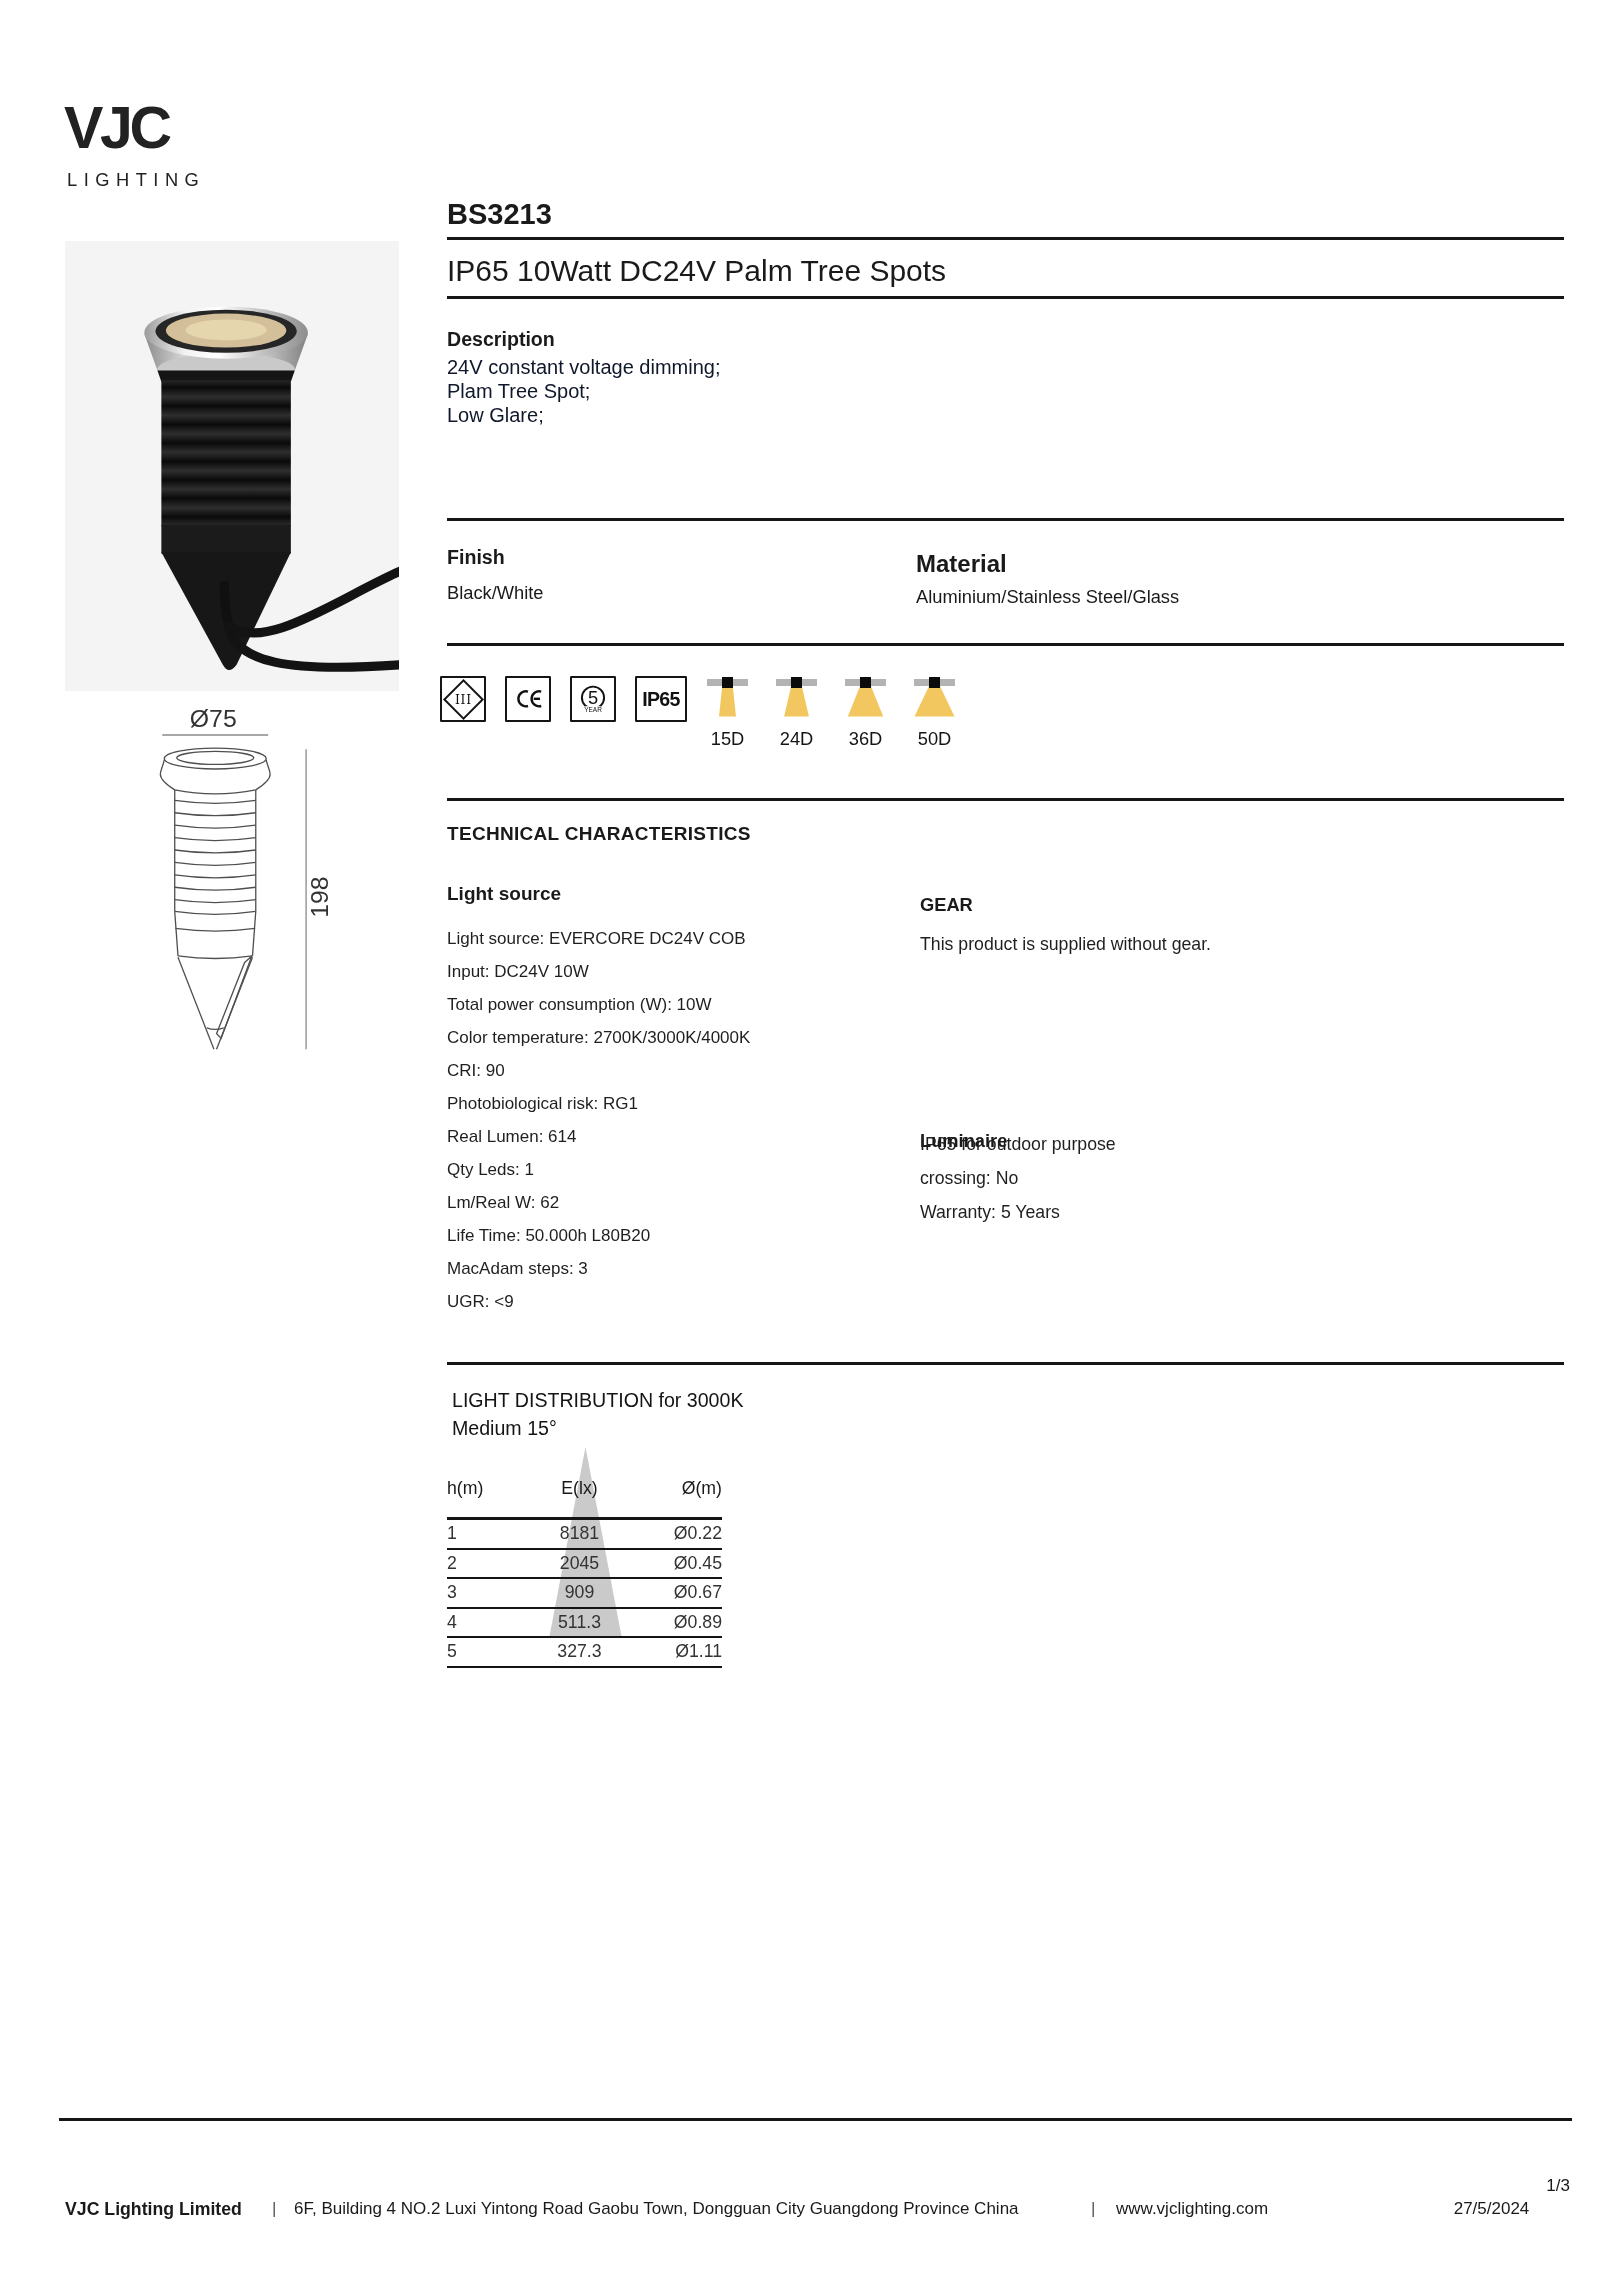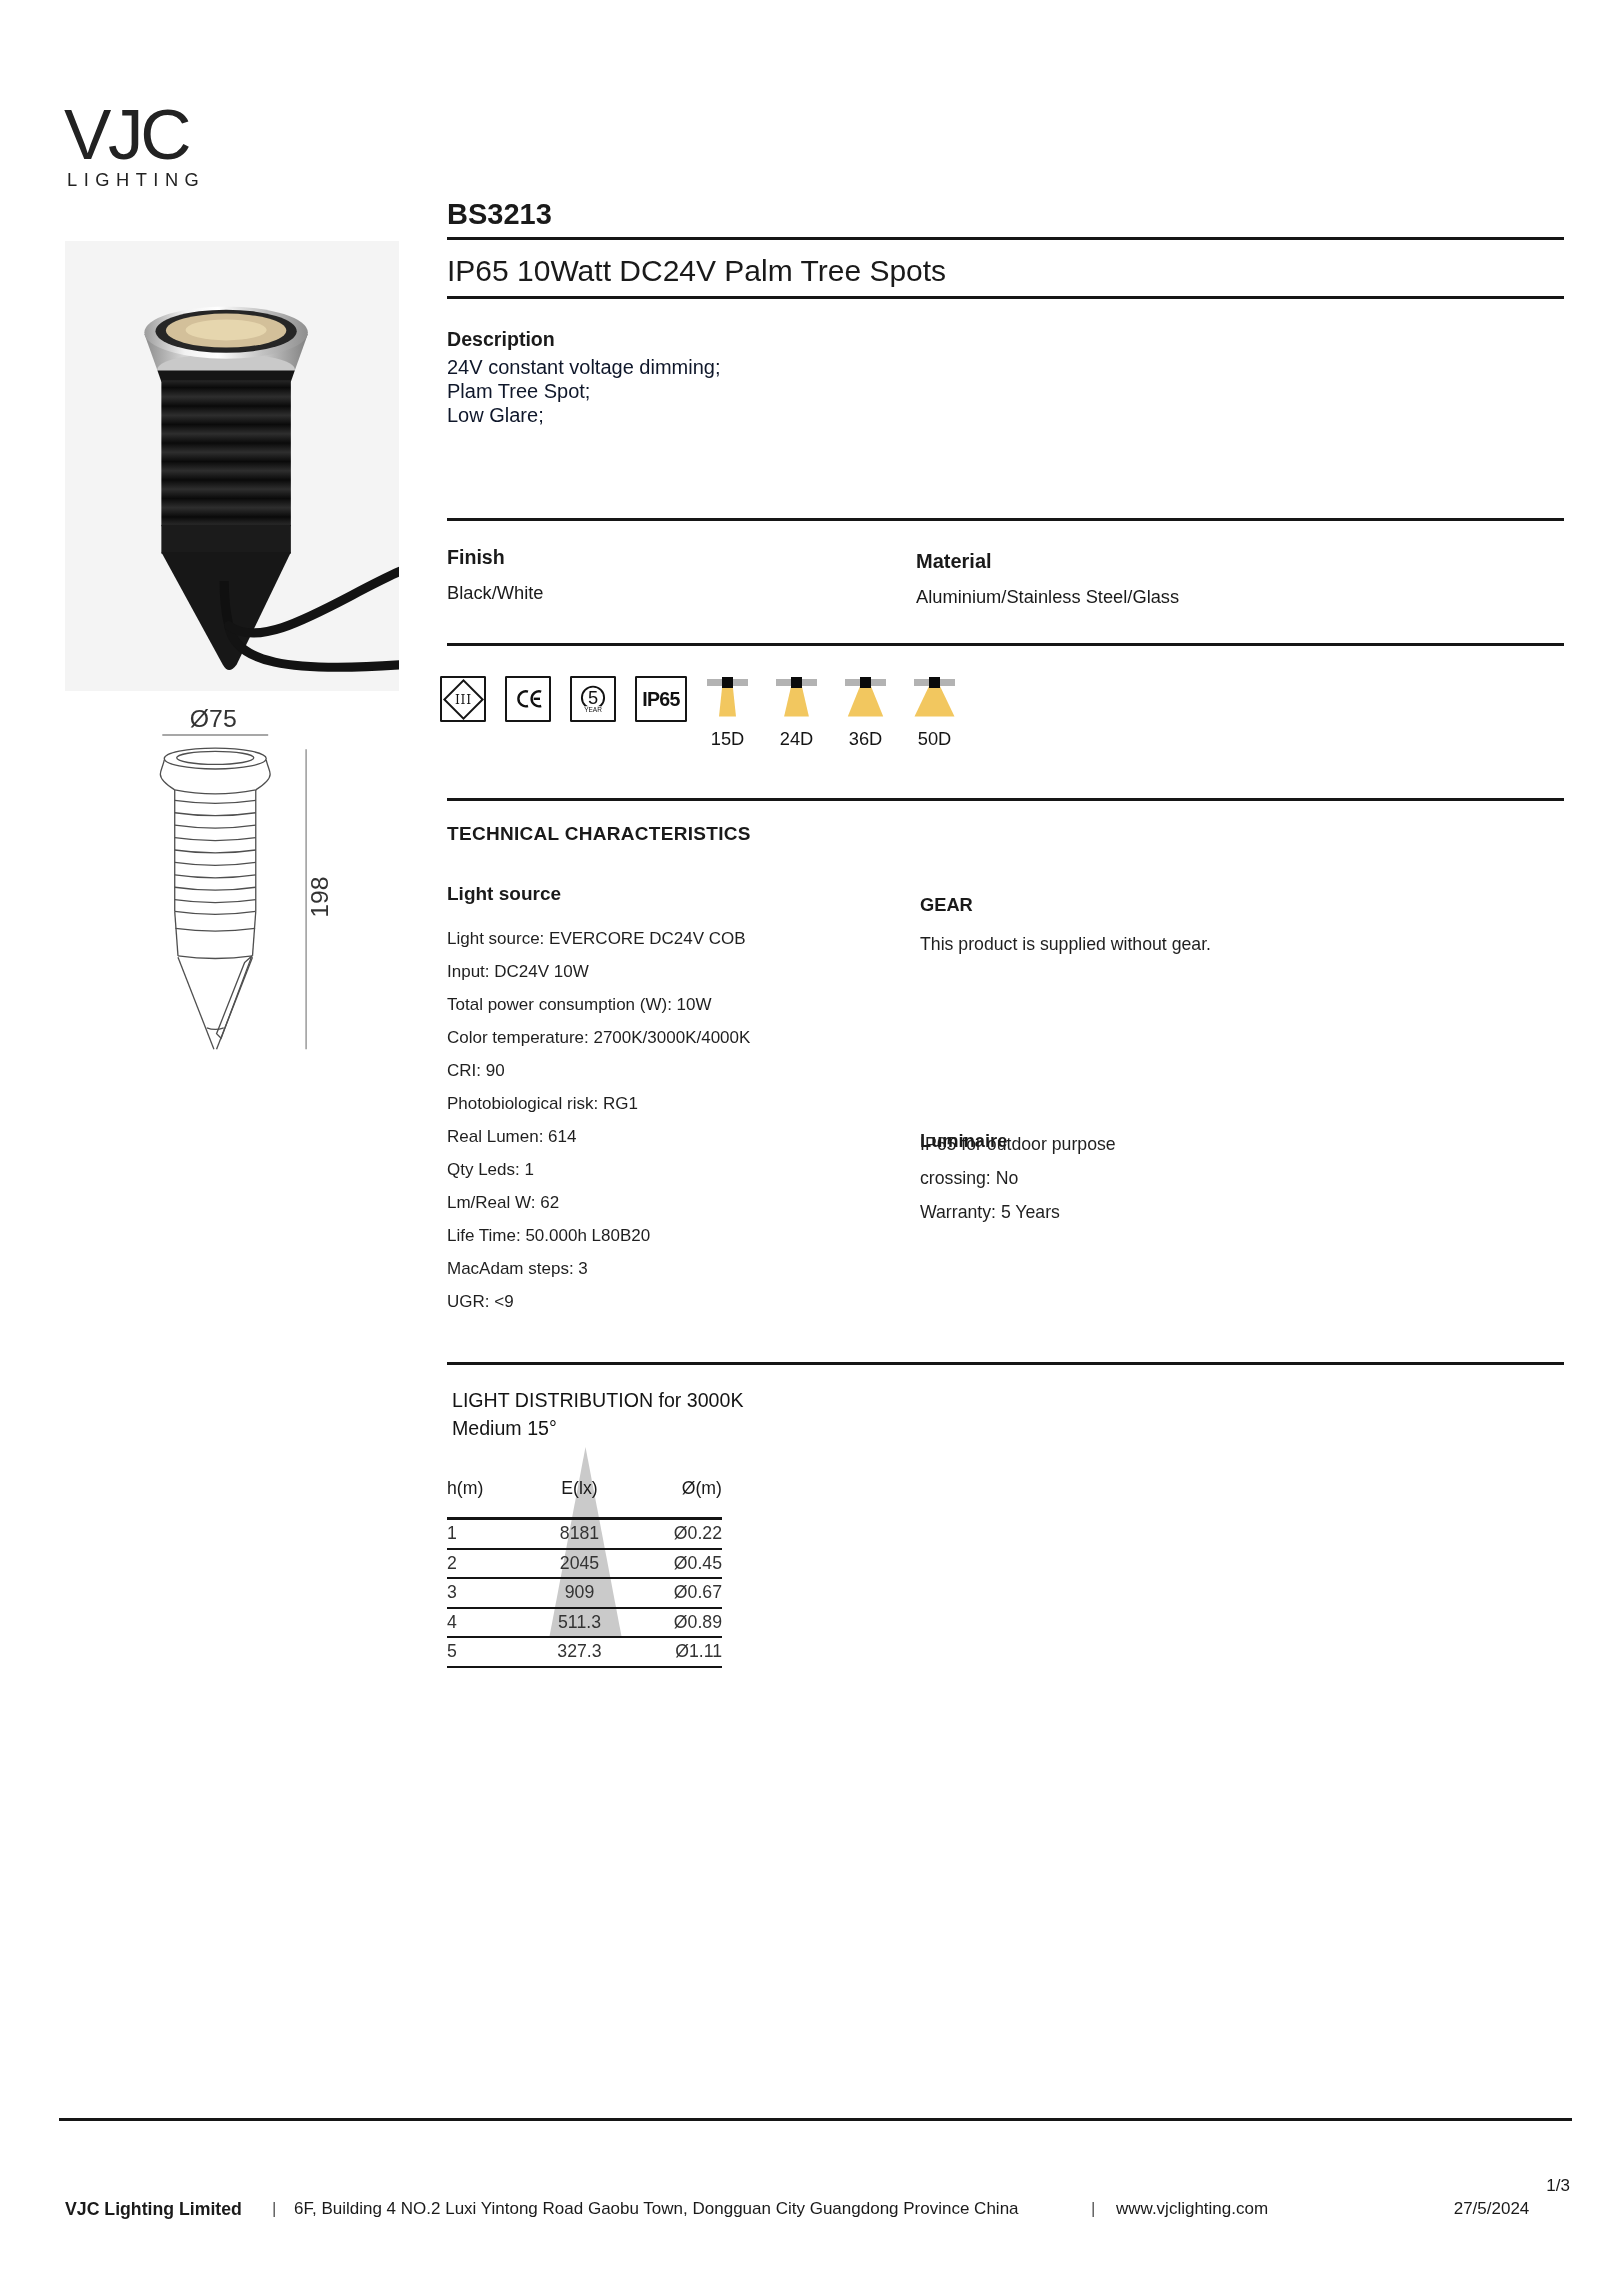--- a/index.html
+++ b/index.html
@@ -4,21 +4,21 @@
 <style>
   html,body { margin:0; padding:0; background:#e9e9e9; }
   .page {
     position:relative; width:1622px; height:2295px; background:#ffffff;
     font-family:"Liberation Sans", sans-serif; color:#1a1a1a; overflow:hidden;
     margin:0 auto;
   }
   .rule { position:absolute; height:3.3px; background:#161616; left:447px; width:1117px; }
 
   
-  .logo-name { position:absolute; left:64px; top:99px; font-size:71px; font-weight:400;
+  .logo-name { position:absolute; left:64px; top:99px; font-size:59px; font-weight:700;
     letter-spacing:-3.3px; color:#222; line-height:1;text-align:right; }
   .logo-tagline { position:absolute; left:67px; top:171px; font-size:18.3px; letter-spacing:6.5px;
     color:#222; line-height:1; }
 
   
   .model { position:absolute; left:447px; top:199px; font-size:29px; font-weight:bold; line-height:1.1; }
   .title { position:absolute; left:447px; top:253px; font-size:30px; font-weight:400; line-height:1.2; }
   .desc-heading { position:absolute; left:447px; top:328px; font-size:19.6px; font-weight:bold; }
   .desc-list { position:absolute; left:447px; top:355px; font-size:20px; line-height:24px; color:#0f172a; }
 
@@ -27,21 +27,21 @@
   .photo svg { display:block; width:100%; height:100%; }
 
   
   .dim-drawing { position:absolute; left:149px; top:701px; width:190px; height:366px; }
   .dim-drawing svg { display:block; width:100%; height:100%; }
   .dim-drawing text { font-family:"Liberation Sans", sans-serif; }
 
   
   .finish-heading   { position:absolute; left:447px;  top:546px; font-size:19.6px; font-weight:bold; }
   .finish-value     { position:absolute; left:447px;  top:582px; font-size:18.3px;text-align:center; }
-  .material-heading { position:absolute; left:916px; top:550px; font-size:20px; font-weight:bold; }
+  .material-heading { position:absolute; left:916px; top:550px; font-size:24px; font-weight:bold; }
   .material-value   { position:absolute; left:916px; top:586px; font-size:18.3px; }
 
   
   .certs { position:absolute; left:440px; top:676px; display:flex; gap:19px; align-items:flex-start; }
   .cert-box { width:42px; height:42px; border:2.6px solid #151515; border-radius:1.3px; background:#fff;
     display:flex; align-items:center; justify-content:center; box-sizing:content-box; }
   .cert-box.wide { width:48px; }
   .diamond { width:25px; height:25px; border:2px solid #151515; transform:rotate(45deg);
     display:flex; align-items:center; justify-content:center; }
   .diamond span { transform:rotate(-45deg); font-family:"DejaVu Serif", serif; font-size:12.4px;

